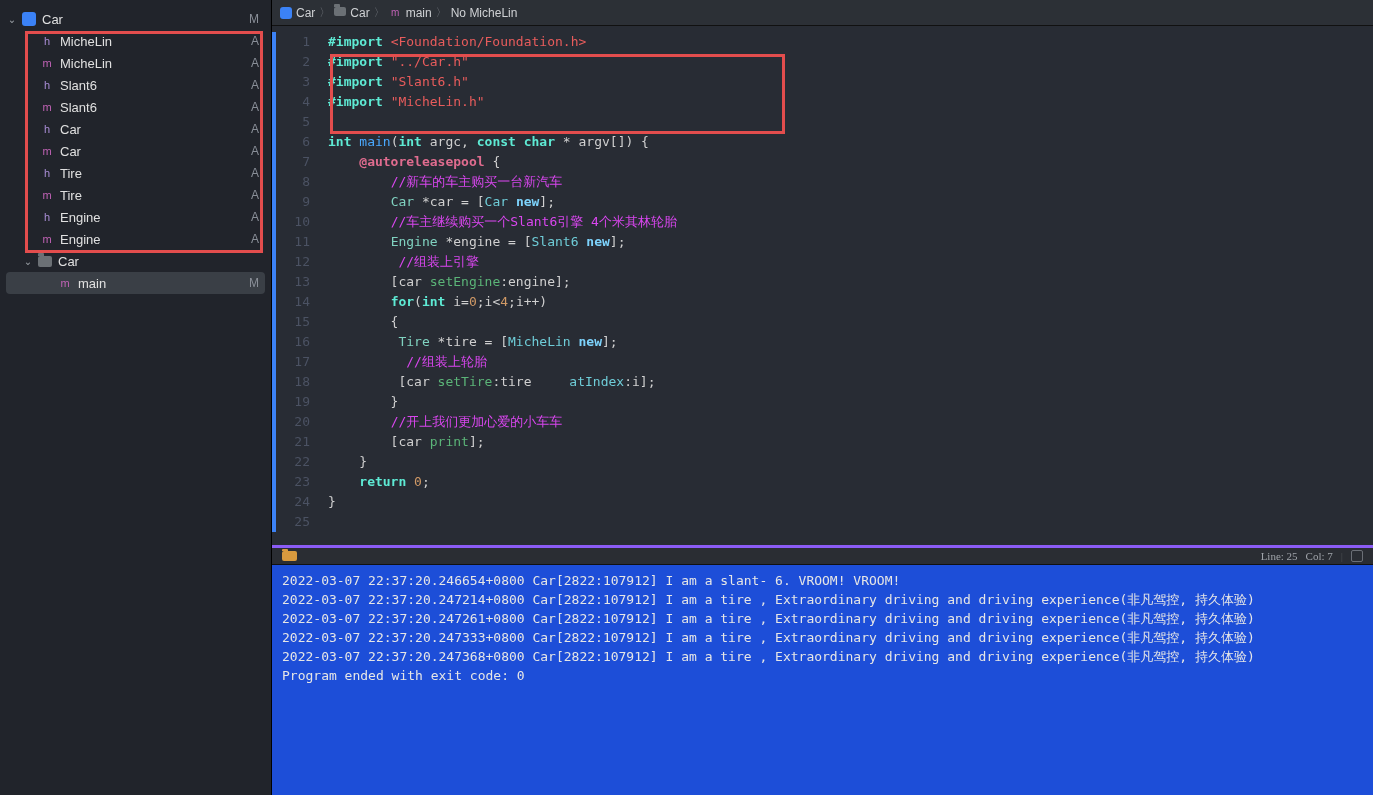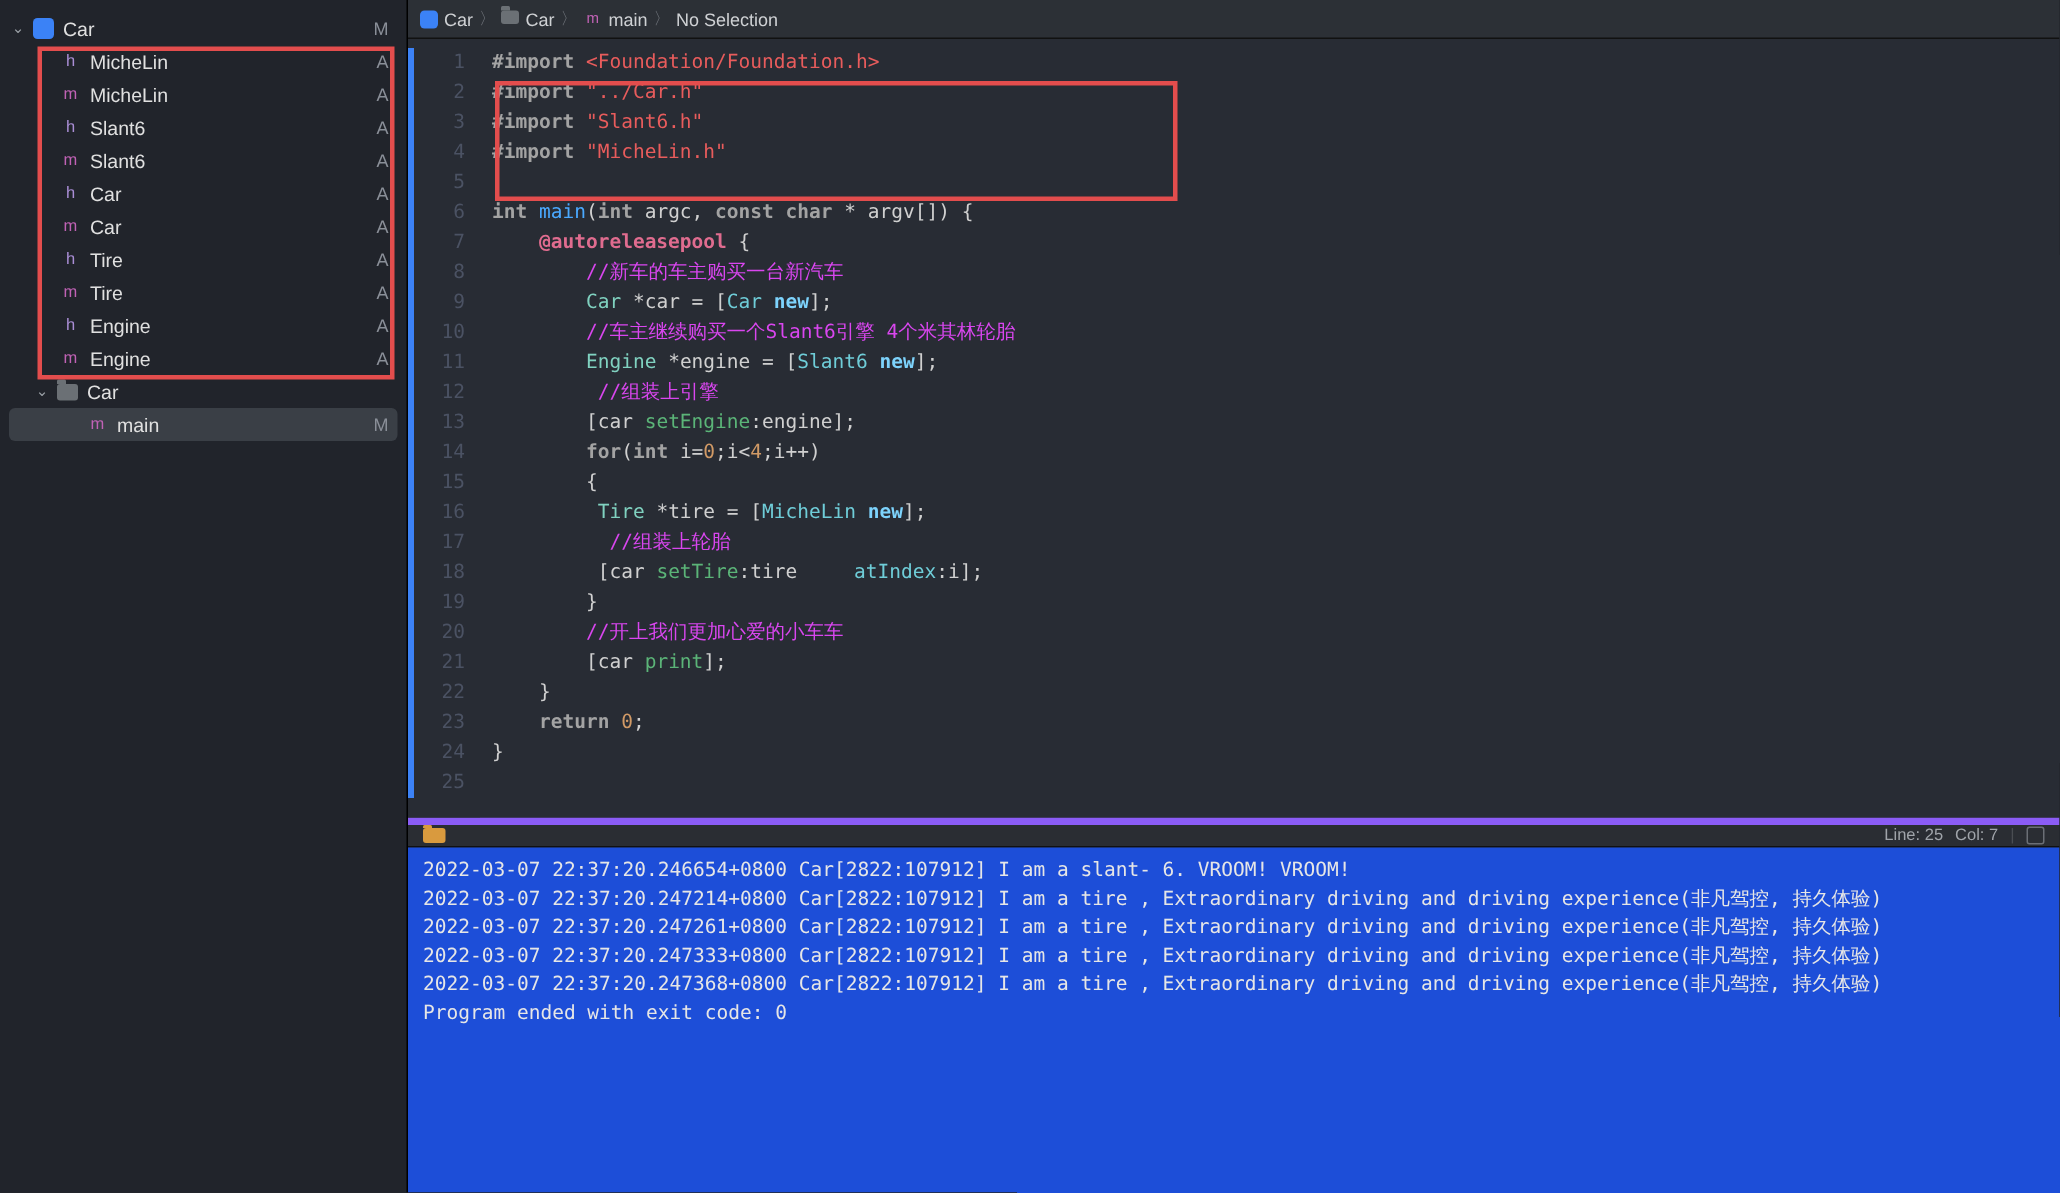--- a/index.html
+++ b/index.html
@@ -71,43 +71,43 @@
     background:#282c34;
   }
   .gutter .ln { height:20px; }
   .change-bar { position:absolute; left:0; top:6px; width:4px; background:#3c82f6; }
   .code {
     flex:1; padding:6px 0 0 8px;
     font-family:"SF Mono", Menlo, Monaco, monospace;
     font-size:13px; line-height:20px;
     white-space:pre; color:#d0d0d0;
   }
-  .c-kw  { color:#a3a3a3; font-weight:bold; }
+  .c-kw  { color:#5eead4; font-weight:bold; }
   .c-str { color:#e85c5c; }
   .c-inc { color:#e85c5c; }
   .c-fn  { color:#4aa9ff; }
   .c-var { color:#d0d0d0; }
   .c-type{ color:#80d2c0; }
   .c-self{ color:#7dd3fc;font-weight:bold; }
   .c-class{ color:#6fcdd8; }
   .c-num { color:#d19a66; }
   .c-com { color:#d946ef; }
   .c-at  { color:#e06c8f; font-weight:bold;}
   .c-method { color:#5bb478; }
   .c-param { color:#6fcdd8;margin-left:30px; }
 
   .red-outline-code {
     position:absolute; left:58px; top:28px; width:455px; height:80px;
     border:3px solid #e34d4d; pointer-events:none;
   }
 
   .console-top {
-    height:20px; background:#2a2d33; border-top:5px solid #8b5cf6; border-bottom:1px solid #111;
+    height:20px; background:#2a2d33; border-top:3px solid #8b5cf6; border-bottom:1px solid #111;
     display:flex; align-items:center; justify-content:space-between;
-    padding:0 10px; font-family:Liberation Sans, sans-serif; font-size:11px; color:#a0a4aa;
+    padding:0 10px; font-family:Liberation Serif, serif; font-size:11px; color:#a0a4aa;
   }
   .console-top .left { display:flex; align-items:center; gap:6px; }
   .console-top .right { display:flex; align-items:center; gap:8px; }
   .folder-mini { width:15px; height:10px; background:#d99a3e; border-radius:2px; position:relative; }
   .folder-mini::before { content:""; position:absolute; top:-2px; left:0; width:6px; height:2px; background:#d99a3e; border-radius:1px 1px 0 0; }
   .expand-ic { width:12px; height:12px; border:1px solid #6b6f76; border-radius:2px; }
 
   .console {
     height:230px; background:#1d4ed8; color:#e6e6e6;
     font-family:"SF Mono", Menlo, Monaco, monospace; font-size:13px; line-height:19px;
@@ -236,21 +236,21 @@
         </span>
       <span>Car</span>
     </span>
     <span class="bc-sep">〉</span>
     <span class="bc-item">
       <span class="m-icon" style="font-size:10px;">m</span>
       <span>main</span>
     </span>
     <span class="bc-sep">〉</span>
     <span class="bc-item">
-      <span>No Selection</span>
+      <span>No MicheLin</span>
     </span>
   </div>
 
   <div class="editor">
     <div class="change-bar" style="height:500px;"></div>
     <div class="gutter" id="gutter">
         <div class="ln">1</div>
         <div class="ln">2</div>
         <div class="ln">3</div>
         <div class="ln">4</div>

